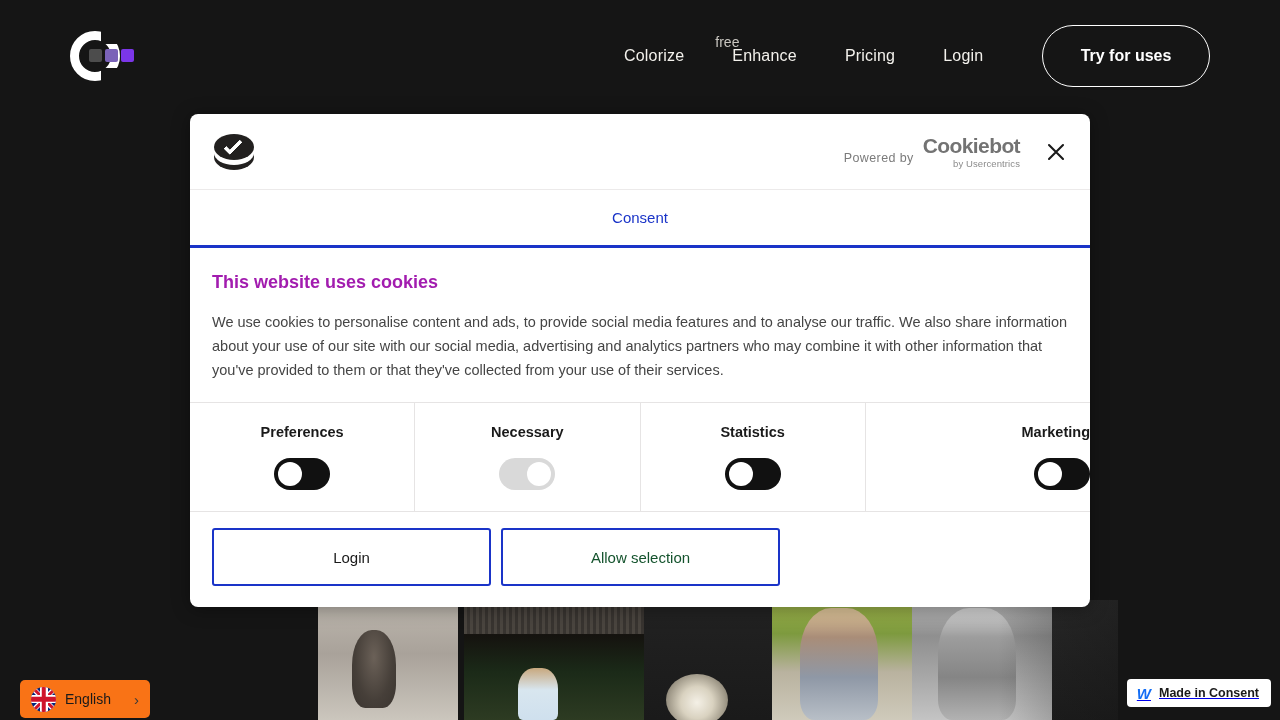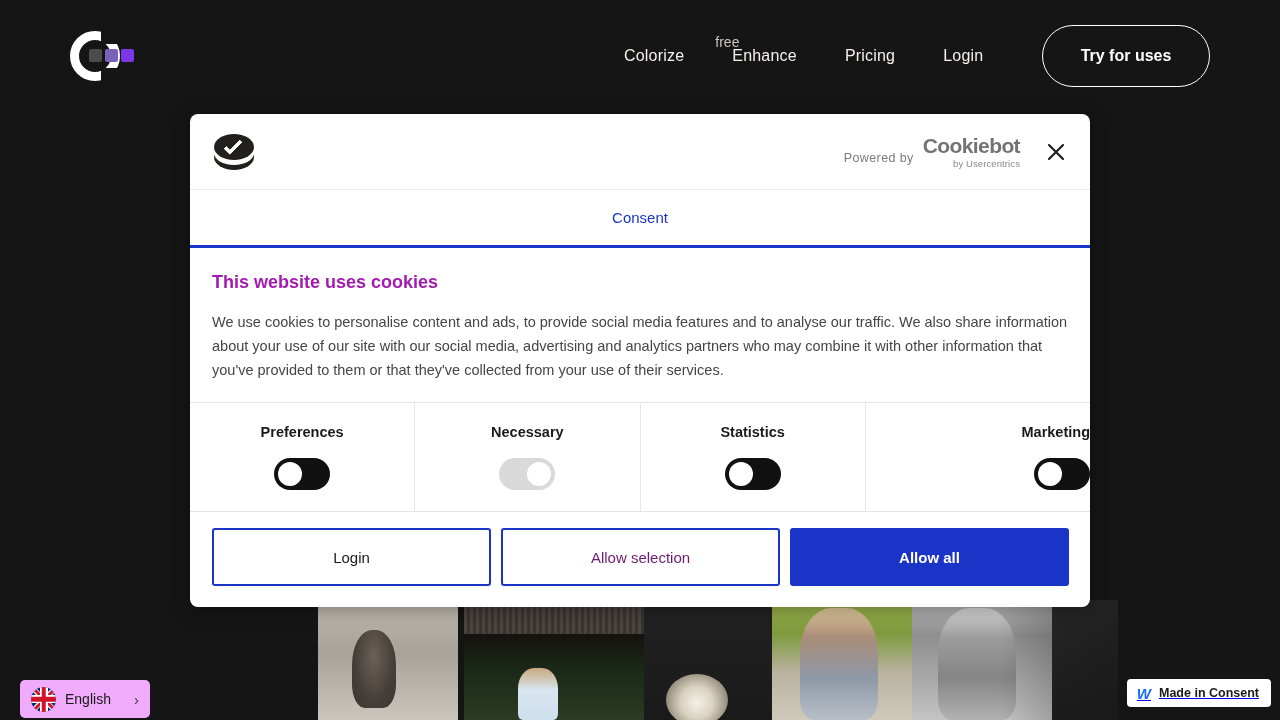--- a/index.html
+++ b/index.html
@@ -193,27 +193,27 @@
   .toggle.locked .knob { right: 4px; }
 
   .cd-actions {
     display: flex; gap: 10px; padding: 16px 22px 22px 22px; flex: none;
   }
   .act-btn {
     height: 58px; border-radius: 3px; font-size: 15px;
     font-family: "Liberation Sans", sans-serif; cursor: pointer;
   }
   .act-deny { flex: 0 0 279px; background: #ffffff; border: 2px solid #1a34c8; color: #1a1a1a; }
-  .act-sel  { flex: 0 0 279px; background: #ffffff; border: 2px solid #1a34c8; color: #701a75; }
+  .act-sel  { flex: 0 0 279px; background: #ffffff; border: 2px solid #1a34c8; color: #14532d; }
   .act-all  { flex: 0 0 279px; background: #1a34c8; border: 2px solid #1a34c8; color: #ffffff; font-weight: bold; }
 
   
   .lang-widget {
     position: absolute; left: 20px; bottom: 2px;
-    width: 130px; height: 38px; background: #f0abfc; border-radius: 5px;
+    width: 130px; height: 38px; background: #f97316; border-radius: 5px;
     display: flex; align-items: center; gap: 9px; padding: 0 11px;
     cursor: pointer; z-index: 6;
   }
   .flag {
     position: relative; width: 25px; height: 25px; border-radius: 50%;
     overflow: hidden; background: #00247d; flex: none;
   }
   .flag .d1, .flag .d2 {
     position: absolute; left: 50%; top: -20%; width: 5px; height: 140%;
     background: #ffffff; transform-origin: center;
@@ -347,21 +347,20 @@
         <span class="cat-label">Marketing</span>
         <button class="toggle off">
           <span class="knob"></span>
         </button>
       </div>
     </div>
 
     <div class="cd-actions">
       <button class="act-btn act-deny">Login</button>
       <button class="act-btn act-sel">Allow selection</button>
-      <button class="act-btn act-all">Allow all</button>
     </div>
 
   </section>
 
   <div class="lang-widget">
     <span class="flag">
       <span class="d1"></span>
         <span class="d2"></span>
       <span class="d1r"></span>
         <span class="d2r"></span>

